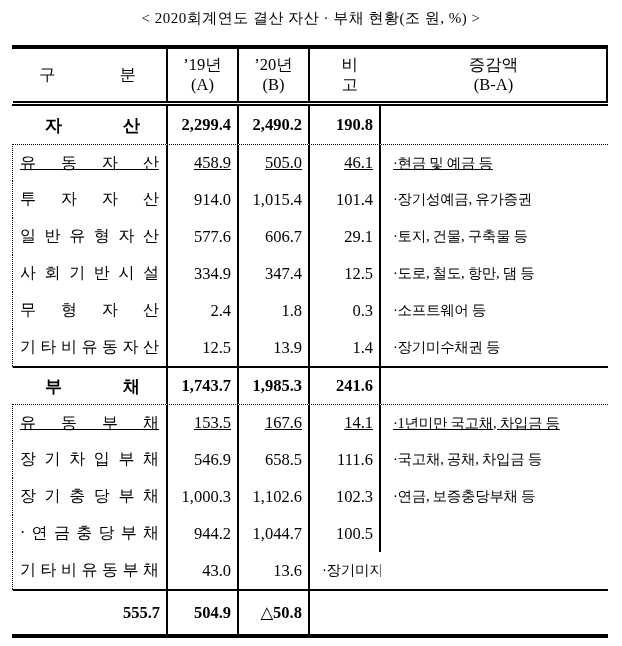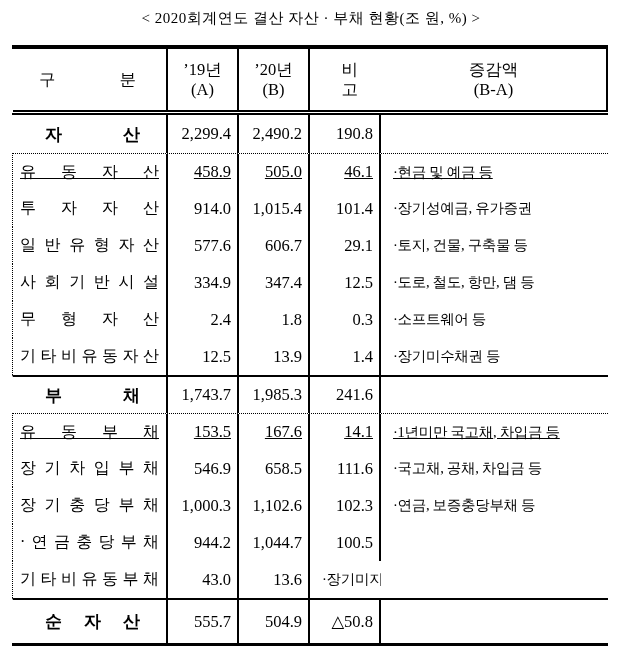--- a/index.html
+++ b/index.html
@@ -25,40 +25,40 @@
   }
   .row {
     display: grid;
     grid-template-columns: 155px 71px 71px 71px 1fr;
     border-left: 1px solid transparent;
   }
   .cell { display: flex; align-items: center; min-width: 0; }
   .c1, .c2, .c3, .c4 { border-right: 2px solid #000; }
 
   
-  .row.header { height: 66px; border-bottom: 5px double #000; font-family: Liberation Serif, serif; }
+  .row.header { height: 57px; border-bottom: 5px double #000; font-family: Liberation Serif, serif; }
   .row.header .cell { justify-content: center; text-align: center; font-size: 16.5px; line-height: 1.2; }
   .hdr-just { width: 100%; text-align: justify; text-align-last: justify; }
   .row.header .c1 .hdr-just { padding: 0 30px 0 26px; }
   .row.header .c5 .hdr-just { padding: 0 58px 0 50px; }
 
   
   .row.section { height: 38px; font-weight: bold; font-size: 17px; }
   .row.section.net { height: 45px; }
   .row.sub { height: 37px; font-size: 16px; border-left: 1px dotted #000; }
   .row.group-start { border-top: 1px dotted #000; text-decoration: underline; }
   .row.section-top { border-top: 2px solid #000; }
 
   .lbl { width: 100%; text-align: justify; text-align-last: justify; white-space: nowrap; }
   .row.section .lbl { padding: 0 26px 0 32px; }
   .row.sub .lbl { padding: 0 7px 0 7px; }
 
   .num { justify-content: flex-end; padding-right: 6px; font-size: 16.5px; white-space: nowrap; }
   .row.sub .num { font-weight: normal; }
-  .row.section .num { font-weight: normal; }
+  .row.section .num { font-weight: bold; }
 
   .note { padding-left: 12px; font-size: 14.5px; letter-spacing: -0.3px; white-space: nowrap; overflow: hidden; }
 </style>
 </head>
 <body>
 
 <div class="title-wrap">
   <span class="title">&lt; 2020회계연도 결산 자산 · 부채 현황(조 원, %) &gt;</span>
 </div>
 
@@ -191,22 +191,19 @@
       </div>
       <div class="row sub">
         <div class="cell c1">
           <span class="lbl">기 타 비 유 동 부 채</span>
         </div>
         <div class="cell c2 num">43.0</div>
         <div class="cell c4 num">13.6</div>
         <div class="cell c5 note">·장기미지급금(BTL 시설임대료)</div>
       </div>
       <div class="row section section-top net">
-        <div class="cell c1">
-          <span class="lbl">순 자 산</span>
-        </div>
         <div class="cell c2 num">555.7</div>
         <div class="cell c3 num">504.9</div>
         <div class="cell c4 num">△50.8</div>
         <div class="cell c5 note"></div>
       </div>
     </div>
 </div>
 
 </body></html>

